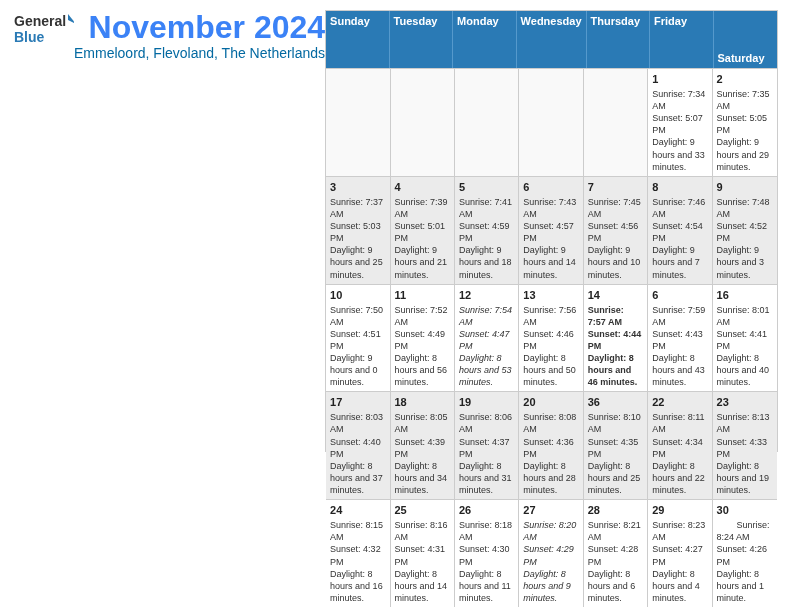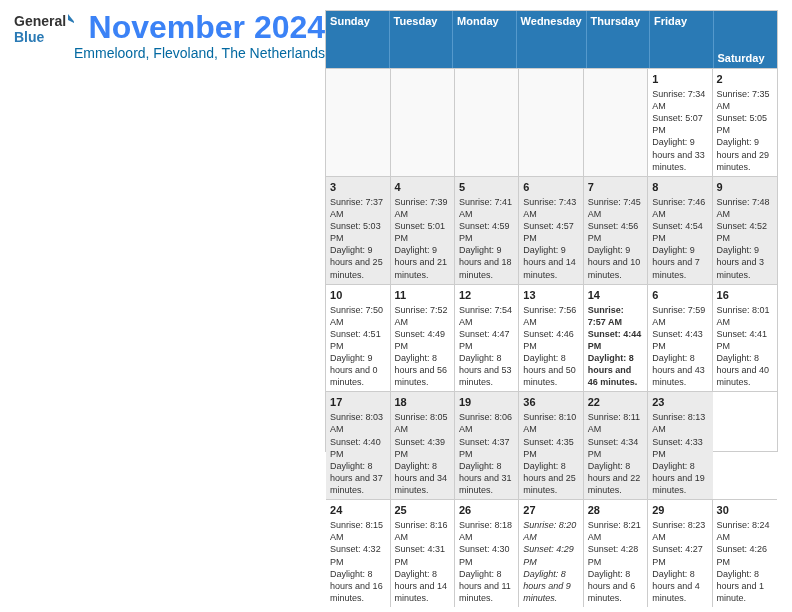--- a/index.html
+++ b/index.html
@@ -158,21 +158,21 @@
 Sunset: 4:52 PM
 Daylight: 9 hours and 3 minutes.</span></div>
         </div>
         <div class="cal-row">
           <div class="cal-cell"><span class="day-num">10</span><span style="white-space: pre-line;">Sunrise: 7:50 AM
 Sunset: 4:51 PM
 Daylight: 9 hours and 0 minutes.</span></div>
           <div class="cal-cell"><span class="day-num">11</span><span style="white-space: pre-line;">Sunrise: 7:52 AM
 Sunset: 4:49 PM
 Daylight: 8 hours and 56 minutes.</span></div>
-          <div class="cal-cell"><span class="day-num">12</span><span style="white-space: pre-line;">Sunrise: 7:54 AM
+          <div class="cal-cell"><span class="day-num">12</span><span style="white-space: pre-line; font-style: italic;">Sunrise: 7:54 AM
 Sunset: 4:47 PM
 Daylight: 8 hours and 53 minutes.</span></div>
           <div class="cal-cell"><span class="day-num">13</span><span style="white-space: pre-line;">Sunrise: 7:56 AM
 Sunset: 4:46 PM
 Daylight: 8 hours and 50 minutes.</span></div>
           <div class="cal-cell"><span class="day-num">14</span><span style="white-space: pre-line; font-weight: bold;">Sunrise: 7:57 AM
 Sunset: 4:44 PM
 Daylight: 8 hours and 46 minutes.</span></div>
           <div class="cal-cell"><span class="day-num">6</span><span style="white-space: pre-line;">Sunrise: 7:59 AM
 Sunset: 4:43 PM
@@ -184,20 +184,23 @@
         <div class="cal-row">
           <div class="cal-cell"><span class="day-num">17</span><span style="white-space: pre-line;">Sunrise: 8:03 AM
 Sunset: 4:40 PM
 Daylight: 8 hours and 37 minutes.</span></div>
           <div class="cal-cell"><span class="day-num">18</span><span style="white-space: pre-line;">Sunrise: 8:05 AM
 Sunset: 4:39 PM
 Daylight: 8 hours and 34 minutes.</span></div>
           <div class="cal-cell"><span class="day-num">19</span><span style="white-space: pre-line;">Sunrise: 8:06 AM
 Sunset: 4:37 PM
 Daylight: 8 hours and 31 minutes.</span></div>
+          <div class="cal-cell"><span class="day-num">20</span><span style="white-space: pre-line;">Sunrise: 8:08 AM
+Sunset: 4:36 PM
+Daylight: 8 hours and 28 minutes.</span></div>
           <div class="cal-cell"><span class="day-num">36</span><span style="white-space: pre-line;">Sunrise: 8:10 AM
 Sunset: 4:35 PM
 Daylight: 8 hours and 25 minutes.</span></div>
           <div class="cal-cell"><span class="day-num">22</span><span style="white-space: pre-line;">Sunrise: 8:11 AM
 Sunset: 4:34 PM
 Daylight: 8 hours and 22 minutes.</span></div>
           <div class="cal-cell"><span class="day-num">23</span><span style="white-space: pre-line;">Sunrise: 8:13 AM
 Sunset: 4:33 PM
 Daylight: 8 hours and 19 minutes.</span></div>
         </div>
@@ -213,19 +216,19 @@
 Daylight: 8 hours and 11 minutes.</span></div>
           <div class="cal-cell"><span class="day-num">27</span><span style="white-space: pre-line; font-style: italic;">Sunrise: 8:20 AM
 Sunset: 4:29 PM
 Daylight: 8 hours and 9 minutes.</span></div>
           <div class="cal-cell"><span class="day-num">28</span><span style="white-space: pre-line;">Sunrise: 8:21 AM
 Sunset: 4:28 PM
 Daylight: 8 hours and 6 minutes.</span></div>
           <div class="cal-cell"><span class="day-num">29</span><span style="white-space: pre-line;">Sunrise: 8:23 AM
 Sunset: 4:27 PM
 Daylight: 8 hours and 4 minutes.</span></div>
-          <div class="cal-cell"><span class="day-num">30</span><span style="white-space: pre-line;">Sunrise: 8:24 AM
+          <div class="cal-cell"><span class="day-num">30</span><span style="white-space: pre-line; margin-left: 20px;">Sunrise: 8:24 AM
 Sunset: 4:26 PM
 Daylight: 8 hours and 1 minute.</span></div>
         </div>
       </div>
   </div>
 </div>
 
 </body></html>

